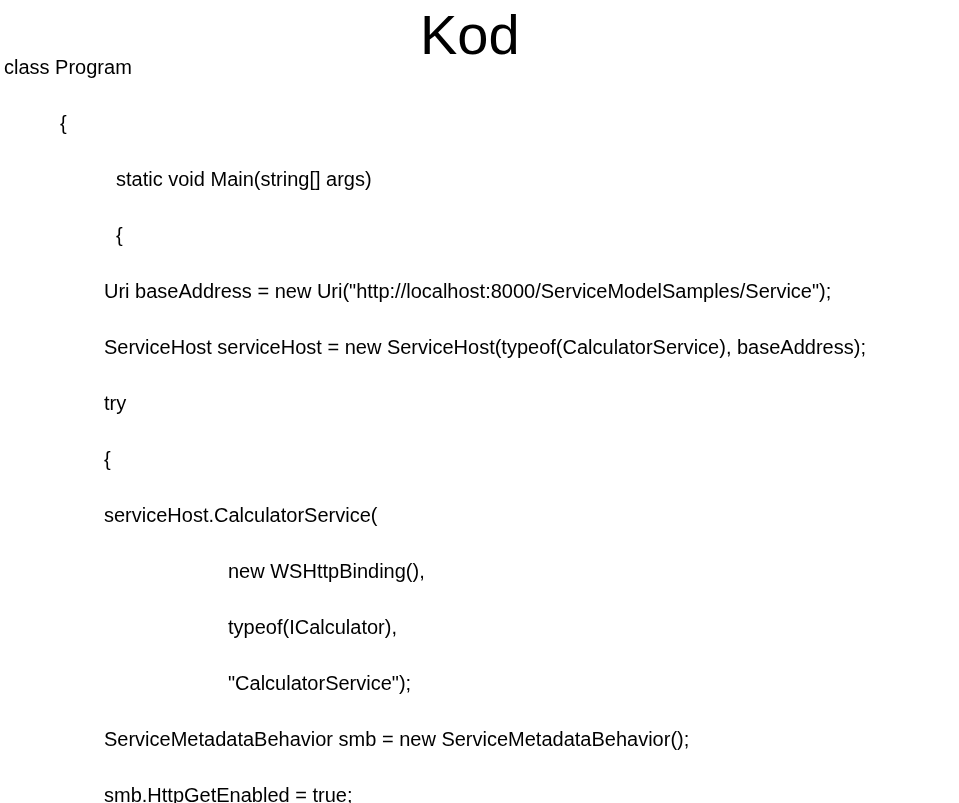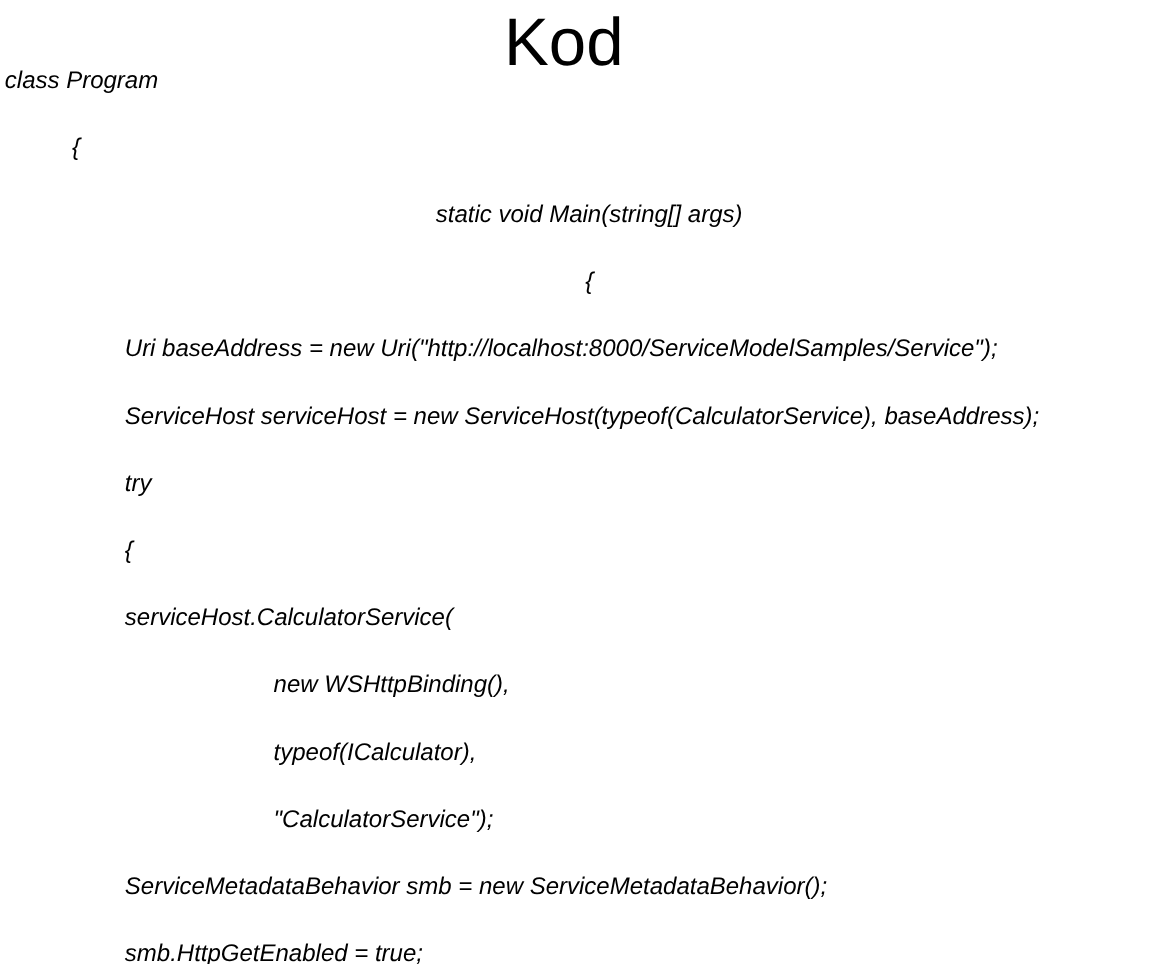--- a/index.html
+++ b/index.html
@@ -24,24 +24,24 @@
     position: absolute;
     top: 25px;
     left: 4px;
     font-size: 20px;
     line-height: 28px;
     white-space: pre;
     font-family: Arial, Helvetica, sans-serif;
   }
   .ind0 { margin-left: 0px; }
   .ind1 { margin-left: 56px; }
-  .ind2 { margin-left: 112px; text-align: center; }
+  .ind2 { margin-left: 112px; }
   .ind3 { margin-left: 100px; }
   .ind4 { margin-left: 224px; }
-  .line { display: block; font-style: italic; }
+  .line { display: block; }
 </style>
 </head>
 <body>
 
 <div class="heading">Kod</div>
 
 <div class="code">
 <span class="line ind0">class Program</span>
 <span class="line ind1">{</span>
 <span class="line ind2">static void Main(string[] args)</span>

